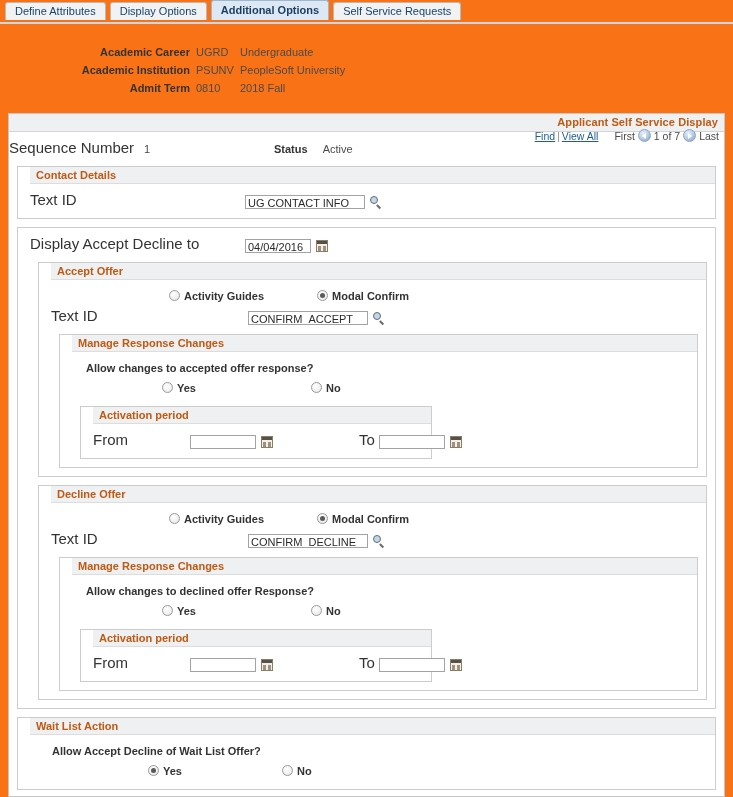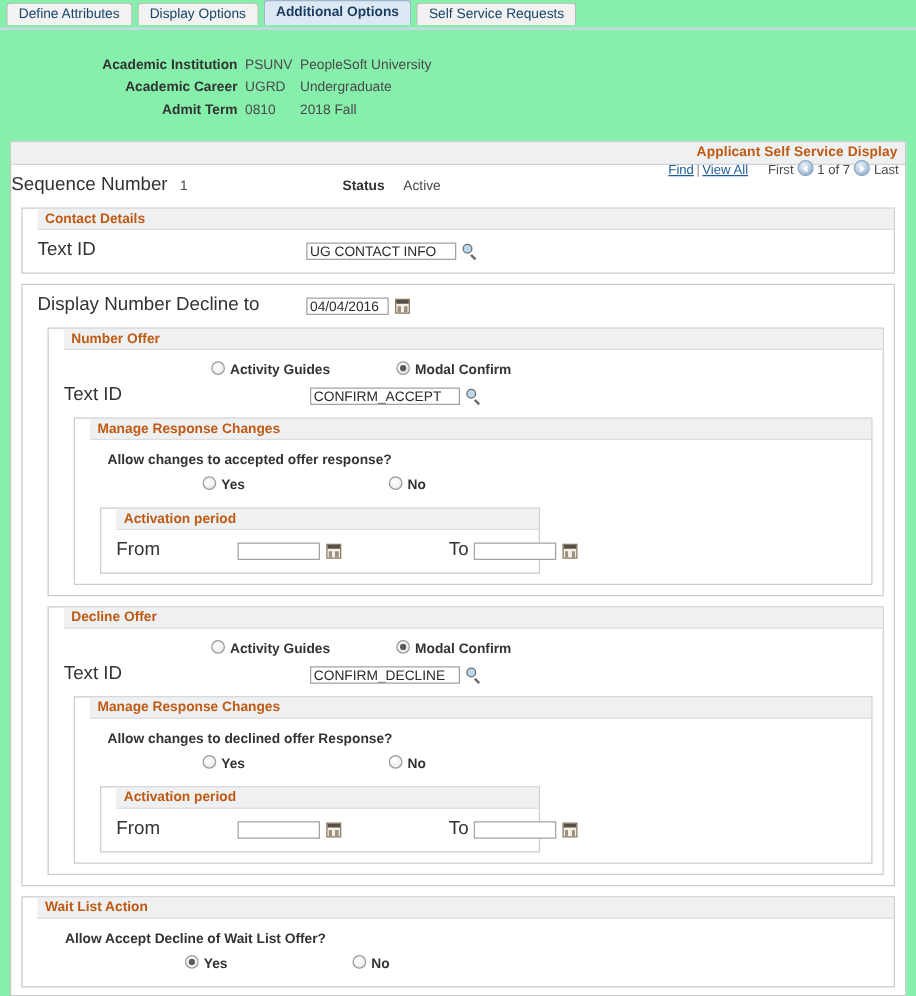--- a/index.html
+++ b/index.html
@@ -8,21 +8,21 @@
     background: #ffffff;
     font-family: "Liberation Sans", sans-serif;
     font-size: 11px;
     color: #333333;
   }
   #page {
     position: relative;
     width: 733px;
     height: 797px;
     overflow: hidden;
-    background: #86efac;
+    background: #f97316;
   }
 
   
   .tabbar {
     position: relative;
     height: 24px;
     padding-left: 5px;
     box-sizing: border-box;
   }
   .tab {
@@ -323,24 +323,24 @@
 
 <div id="page">
 
   <div class="tabbar">
     <div class="tab">Define Attributes</div><div class="tab">Display Options</div><div class="tab active">Additional Options</div><div class="tab">Self Service Requests</div>
     <div class="tabrule"></div>
   </div>
 
   <div class="keyblock">
     <div class="keyrow">
-      <span class="keylabel">Academic Institution</span><span class="keycode">PSUNV</span><span class="keydesc">PeopleSoft University</span>
+      <span class="keylabel">Academic Career</span><span class="keycode">UGRD</span><span class="keydesc">Undergraduate</span>
     </div>
     <div class="keyrow">
-      <span class="keylabel">Academic Career</span><span class="keycode">UGRD</span><span class="keydesc">Undergraduate</span>
+      <span class="keylabel">Academic Institution</span><span class="keycode">PSUNV</span><span class="keydesc">PeopleSoft University</span>
     </div>
     <div class="keyrow">
       <span class="keylabel">Admit Term</span><span class="keycode">0810</span><span class="keydesc">2018 Fall</span>
     </div>
   </div>
 
   <div class="outerbox">
 
     <div class="grid-header">
       <span class="grid-title">Applicant Self Service Display</span>
@@ -363,26 +363,26 @@
           <div class="row">
             <span class="fieldlabel" style="width:215px">Text ID</span><span class="tbox w-textid">UG CONTACT INFO</span><span class="lookup"></span>
           </div>
         </div>
       </div>
 
       <div class="gbox">
         <div class="gbox-body">
 
           <div class="row">
-            <span class="fieldlabel" style="width:215px">Display Number Decline to</span><span class="tbox w-date">04/04/2016</span><span class="cal"></span>
+            <span class="fieldlabel" style="width:215px">Display Accept Decline to</span><span class="tbox w-date">04/04/2016</span><span class="cal"></span>
           </div>
 
           <div class="gbox">
             <div class="gbox-head">
-              <span class="gbox-title">Number Offer</span>
+              <span class="gbox-title">Accept Offer</span>
             </div>
             <div class="gbox-body">
 
               <div class="row">
                 <span style="display:inline-block;width:118px"></span><span class="radio-opt"><span class="radio"></span><span class="rlabel">Activity Guides</span></span><span style="display:inline-block;width:53px"></span><span class="radio-opt"><span class="radio on"></span><span class="rlabel">Modal Confirm</span></span>
               </div>
 
               <div class="row">
                 <span class="fieldlabel" style="width:197px">Text ID</span><span class="tbox w-textid">CONFIRM_ACCEPT</span><span class="lookup"></span>
               </div>

